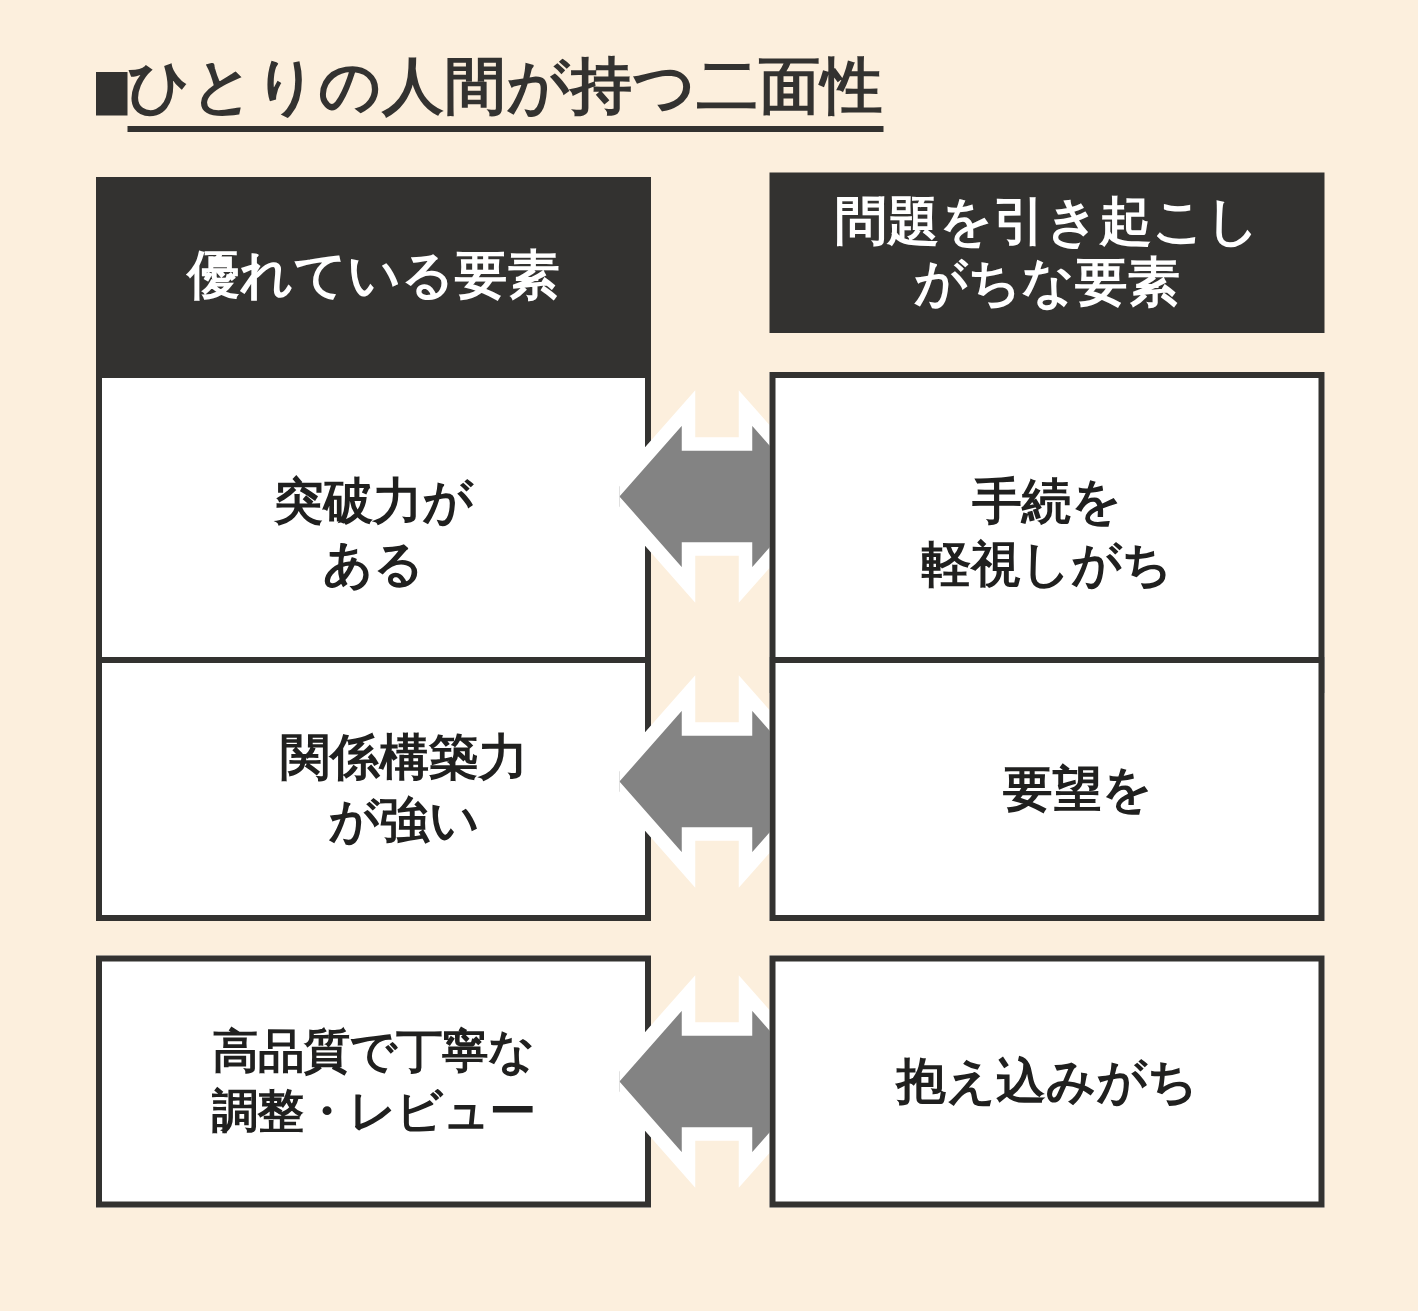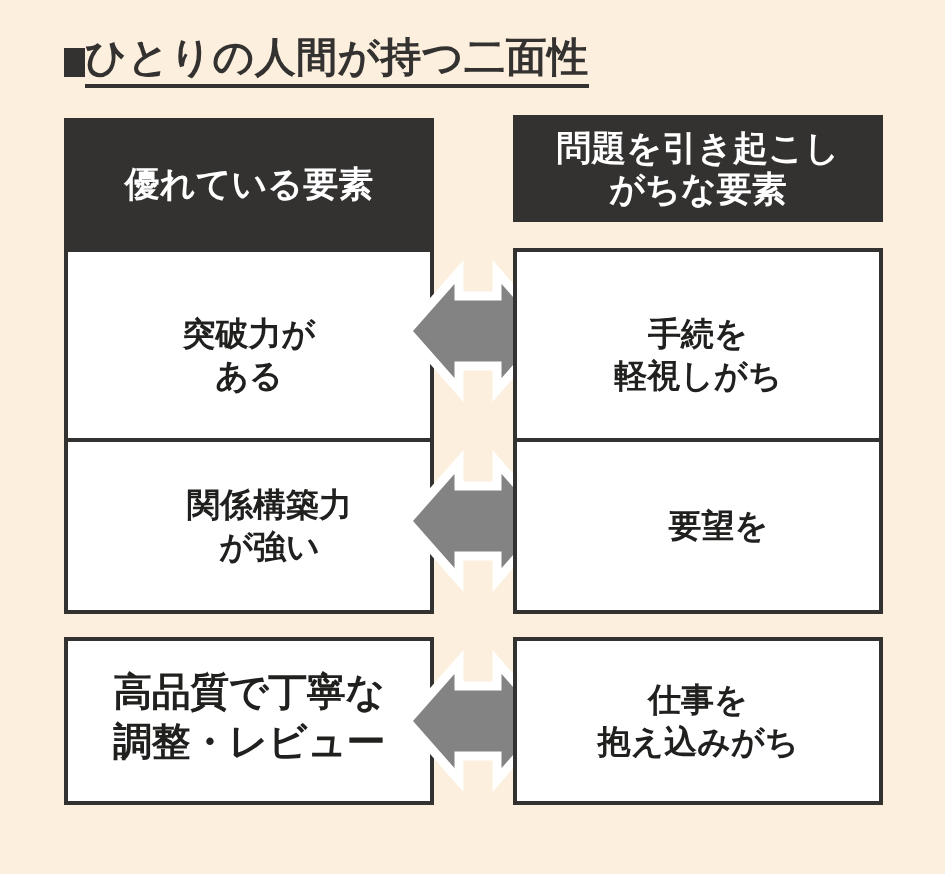--- a/index.html
+++ b/index.html
@@ -79,21 +79,21 @@
     text-align: center;
     color: #20201f;
     font-weight: 700;
     line-height: 1.28;
   }
   .row1 { top: 248px; height: 214px; }
   .row2 { top: 438px; height: 176px; padding-left: 41px; }
   .row3 { top: 637px; height: 168px; }
 
   .item-text        { font-size: 33px; }
-  .item-text.narrow { font-size: 39px; letter-spacing: -0.5px; font-family: Liberation Mono, monospace; }
+  .item-text.narrow { font-size: 31px; letter-spacing: -0.5px; }
 
   
   .arrow {
     position: absolute;
     left: 413px;
     width: 130px;
     height: 150px;
     pointer-events: none;
   }
   .arrow.a1 { top: 256px; }
@@ -161,16 +161,15 @@
     <div>調整・レビュー</div>
   </div>
 </div>
 <div class="arrow a3">
   <svg viewBox="0 0 130 150" preserveAspectRatio="none" aria-hidden="true">
     <path d="M65 4 L124 56 L100 56 L100 94 L124 94 L65 146 L6 94 L30 94 L30 56 L6 56 Z" transform="rotate(-90 65 75)" fill="#838383" stroke="#ffffff" stroke-width="9" stroke-linejoin="miter"></path>
   </svg>
 </div>
 <div class="item-box col-right row3">
   <div class="item-text">
-    <div>仕事を</div>
     <div>抱え込みがち</div>
   </div>
 </div>
 
 </body></html>

